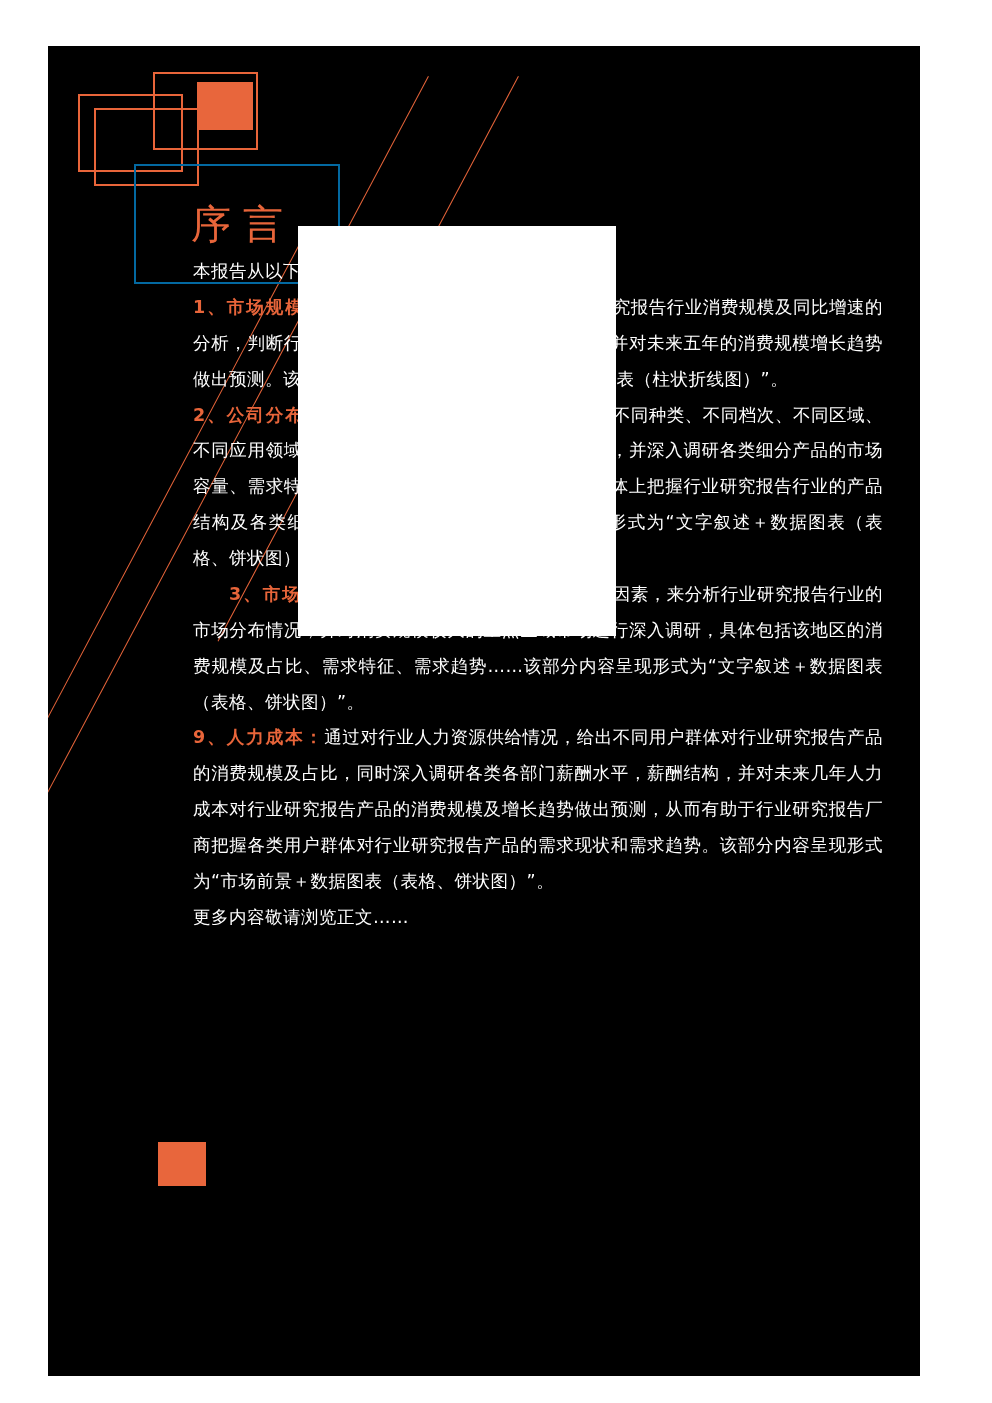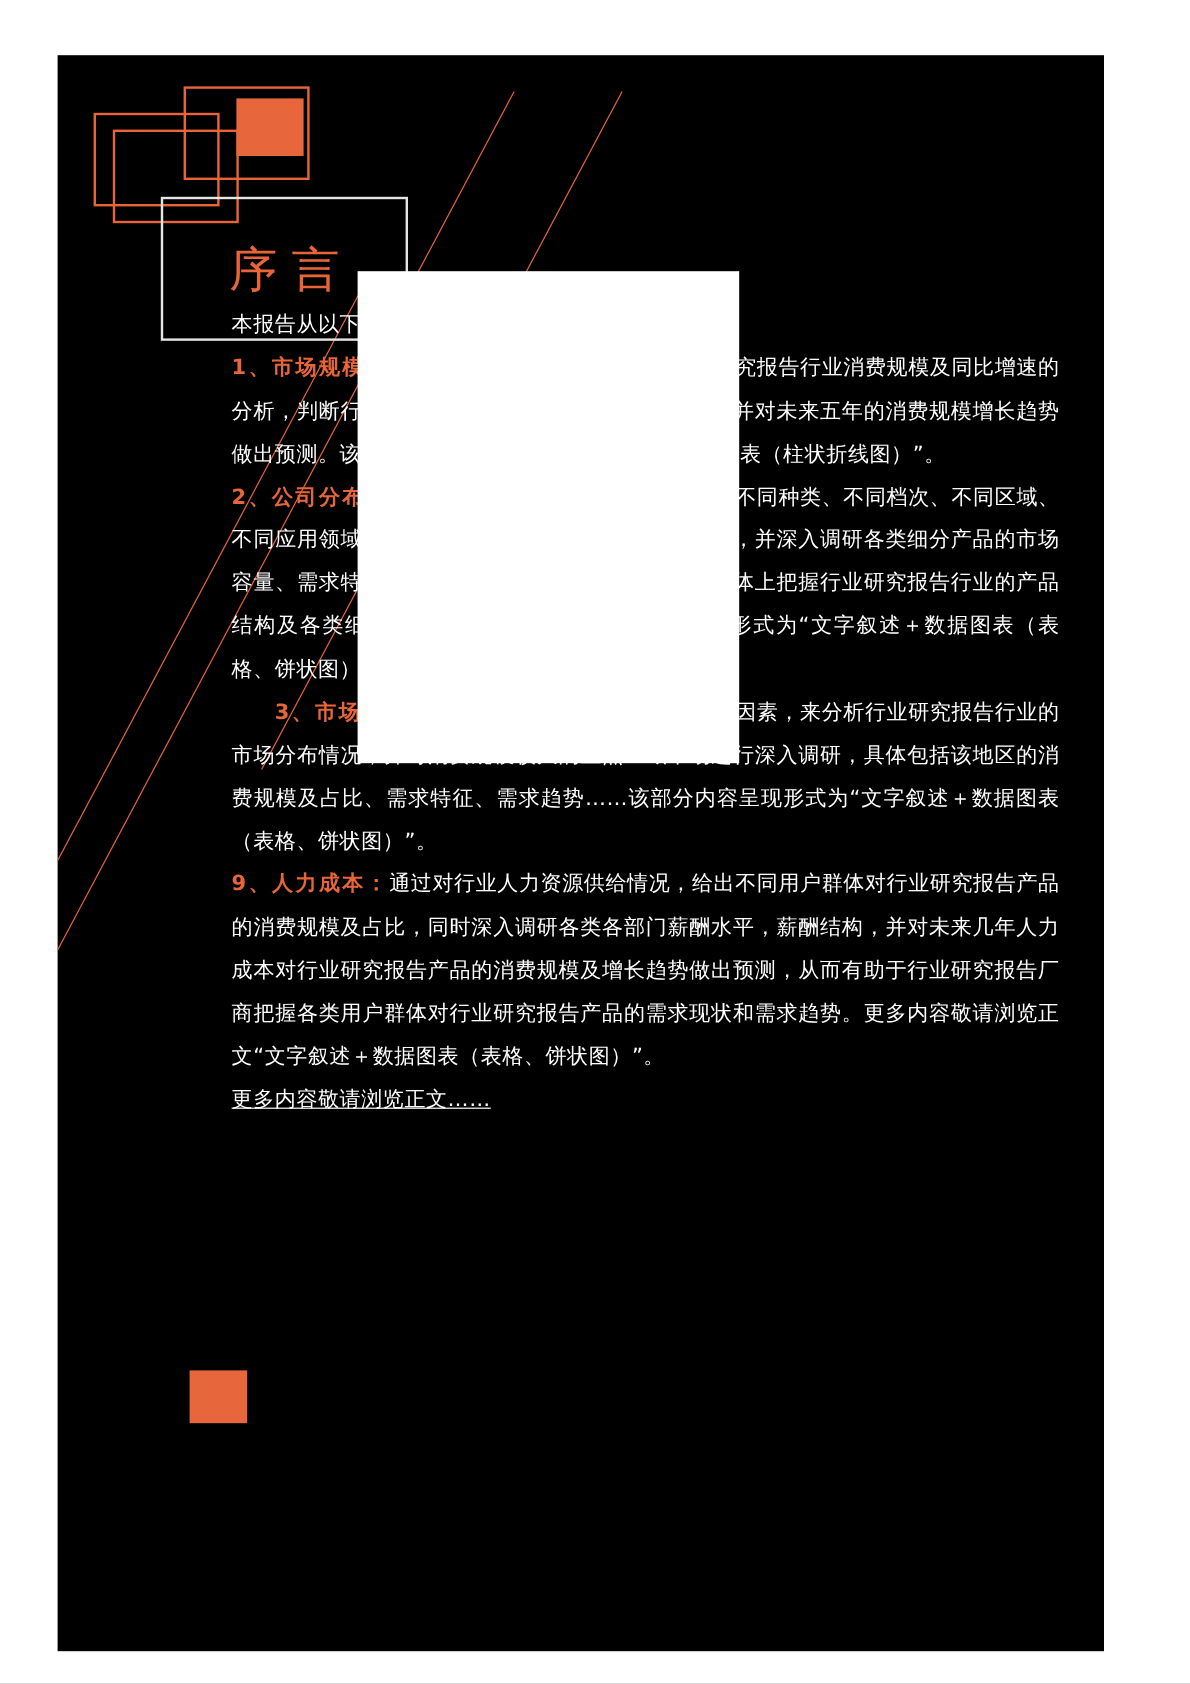--- a/index.html
+++ b/index.html
@@ -42,21 +42,21 @@
   .sq-outline { border: 2px solid #E8653A; background: transparent; }
   .sq-filled  { background: #E8663C; }
 
   
   #title-box {
     position: absolute;
     left: 86px;
     top: 118px;
     width: 206px;
     height: 120px;
-    border: 2px solid #e5e5e5;
+    border: 2px solid #0369a1;
     box-sizing: border-box;
     display: flex;
     align-items: center;
     justify-content: center;
   }
   #title-text {
     color: #E8653A;
     font-size: 40px;
     letter-spacing: 12px;
     text-indent: 12px;
@@ -99,21 +99,20 @@
     letter-spacing: 2px;
   }
   .para {
     text-indent: 0;
   }
   .para-ind {
     text-indent: 36px;
   }
   .tail {
     text-indent: 0;
-    text-decoration: underline;
   }
 
   
   #accent-bottom {
     position: absolute;
     left: 110px;
     top: 1096px;
     width: 48px;
     height: 44px;
     background: #E8663C;
@@ -142,20 +141,20 @@
 
   <div id="body-text">
     <p class="lead-in">本报告从以下几个角度对行业情况进行分析研究：</p>
 
     <p class="para"><span class="kw">1、市场规模：</span><span>通过对过去连续五年中国市场行业研究报告行业消费规模及同比增速的分析，判断行业研究报告行业的市场潜力与成长性，并对未来五年的消费规模增长趋势做出预测。该部分内容呈现形式为“文字叙述＋数据图表（柱状折线图）”。</span></p>
 
     <p class="para"><span class="kw">2、公司分布：</span><span>从多个角度，对公司进行分类，给出不同种类、不同档次、不同区域、不同应用领域的行业研究报告产品的消费规模及占比，并深入调研各类细分产品的市场容量、需求特征、主要竞争厂商等，有助于客户在整体上把握行业研究报告行业的产品结构及各类细分产品的市场需求。该部分内容呈现形式为“文字叙述＋数据图表（表格、饼状图）”。</span></p>
 
     <p class="para-ind"><span class="kw">3、市场前景：</span><span>从用户的地域分布和消费能力等因素，来分析行业研究报告行业的市场分布情况，并对消费规模较大的重点区域市场进行深入调研，具体包括该地区的消费规模及占比、需求特征、需求趋势……该部分内容呈现形式为“文字叙述＋数据图表（表格、饼状图）”。</span></p>
 
-    <p class="para"><span class="kw">9、人力成本：</span><span>通过对行业人力资源供给情况，给出不同用户群体对行业研究报告产品的消费规模及占比，同时深入调研各类各部门薪酬水平，薪酬结构，并对未来几年人力成本对行业研究报告产品的消费规模及增长趋势做出预测，从而有助于行业研究报告厂商把握各类用户群体对行业研究报告产品的需求现状和需求趋势。更多内容敬请浏览正文“文字叙述＋数据图表（表格、饼状图）”。</span></p>
+    <p class="para"><span class="kw">9、人力成本：</span><span>通过对行业人力资源供给情况，给出不同用户群体对行业研究报告产品的消费规模及占比，同时深入调研各类各部门薪酬水平，薪酬结构，并对未来几年人力成本对行业研究报告产品的消费规模及增长趋势做出预测，从而有助于行业研究报告厂商把握各类用户群体对行业研究报告产品的需求现状和需求趋势。该部分内容呈现形式为“市场前景＋数据图表（表格、饼状图）”。</span></p>
 
     <p class="tail">更多内容敬请浏览正文……</p>
   </div>
 
   <div id="white-block"></div>
 
 </div>
 
 </body></html>

